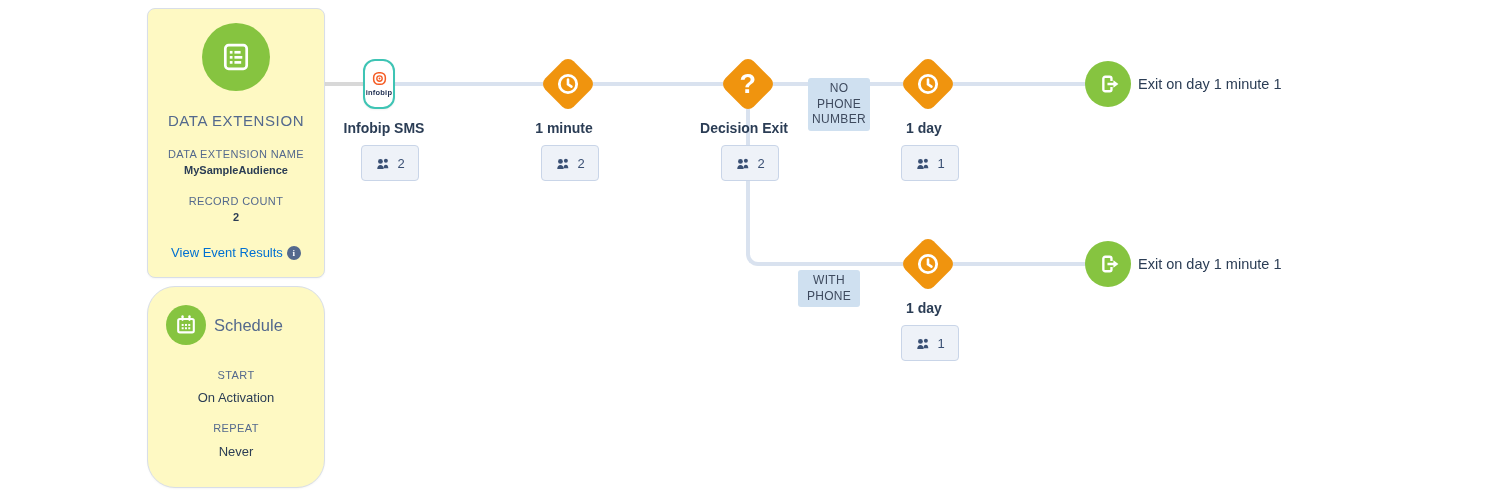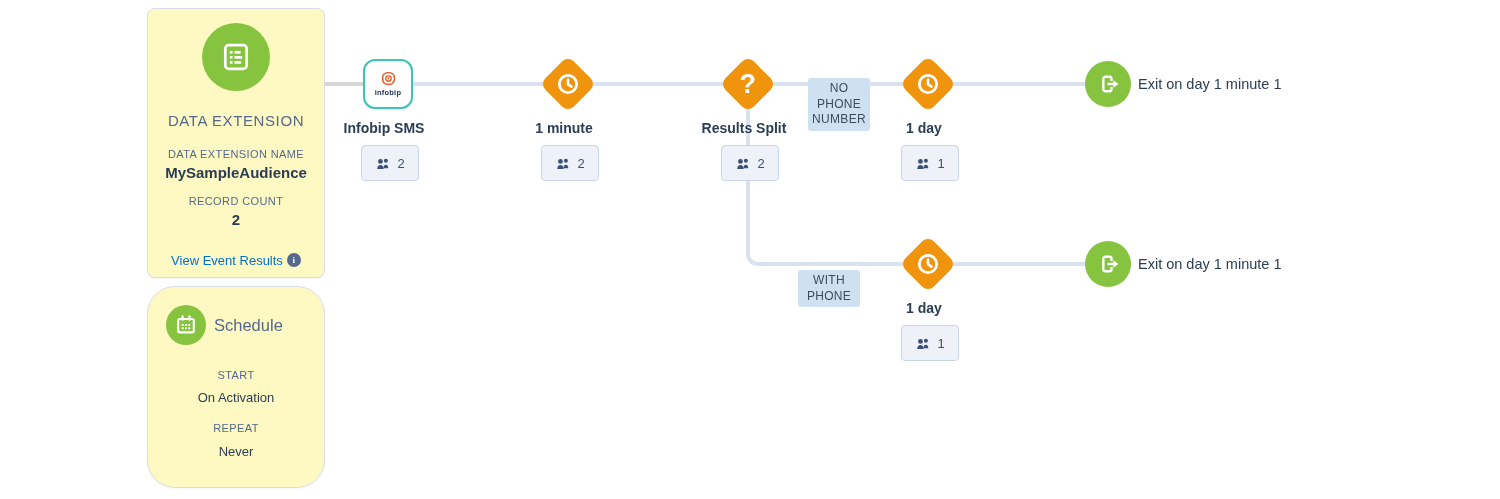--- a/index.html
+++ b/index.html
@@ -14,32 +14,32 @@
   .elbow { position:absolute; z-index:1; border-left:4px solid #D9E2EF; border-bottom:4px solid #D9E2EF; border-bottom-left-radius:12px; }
 
   
   .card { position:absolute; left:147px; width:178px; background:#fef9c3; border:1px solid #D8DEE8; border-radius:8px; z-index:5; box-shadow:0 1px 2px rgba(0,0,0,.04); }
   .card1 { top:8px; height:270px; }
   .card2 { top:286px; height:202px;border-radius:28px; }
   .green-circle { background:#86C440; border-radius:50%; display:flex; align-items:center; justify-content:center; }
   .de-circle { position:absolute; left:50%; transform:translateX(-50%); top:14px; width:68px; height:68px; }
   .card-title { position:absolute; top:103px; width:100%; text-align:center; font-size:15px; letter-spacing:.6px; color:#54698D; }
   .fld-label { position:absolute; width:100%; text-align:center; font-size:11px; letter-spacing:.4px; color:#54698D; }
-  .fld-value { position:absolute; width:100%; text-align:center; font-size:15px; font-weight:bold; color:#2B3D55; }
-  .link-row { position:absolute; top:244px; width:100%; display:flex; align-items:flex-start; justify-content:center; gap:4px; }
+  .fld-value { position:absolute; width:100%; text-align:center; font-size:11px; font-weight:bold; color:#2B3D55; }
+  .link-row { position:absolute; top:236px; width:100%; display:flex; align-items:flex-end; justify-content:center; gap:4px; }
   .link { color:#0070D2; font-size:13px; cursor:pointer; }
   .info-dot { width:14px; height:14px; border-radius:50%; background:#54698D; color:#fff; font-size:9px; font-weight:bold; display:flex; align-items:center; justify-content:center; font-family:"Liberation Serif", serif; }
   .sched-circle { position:absolute; left:18px; top:18px; width:40px; height:40px; }
   .sched-title { position:absolute; left:66px; top:29px; font-size:16.5px; color:#54698D; }
 
   
   .diamond { position:absolute; width:40px; height:40px; background:#F0940E; border-radius:8px; transform:rotate(45deg); z-index:4; display:flex; align-items:center; justify-content:center; cursor:pointer; }
   .diamond .inner { transform:rotate(-45deg); display:flex; align-items:center; justify-content:center; }
   .qmark { color:#fff; font-size:27px; font-weight:bold; line-height:1; }
-  .entry-node { position:absolute; left:363px; top:59px; width:50px; height:50px; background:#fff; border:2px solid #3EC4B4; border-radius:12px; z-index:4; display:flex; flex-direction:column; align-items:center; justify-content:center; gap:2px; cursor:pointer; box-shadow:0 1px 2px rgba(0,0,0,.06); }
+  .entry-node { position:absolute; left:363px; top:59px; width:32px; height:50px; background:#fff; border:2px solid #3EC4B4; border-radius:12px; z-index:4; display:flex; flex-direction:column; align-items:center; justify-content:center; gap:2px; cursor:pointer; box-shadow:0 1px 2px rgba(0,0,0,.06); }
   .infobip-word { font-size:7.5px; font-weight:bold; color:#1D2D50; letter-spacing:.2px; }
   .exit-node { position:absolute; width:46px; height:46px; z-index:4; cursor:pointer; }
   .node-label { position:absolute; width:160px; text-align:center; font-size:14px; font-weight:bold; color:#2B3D55; z-index:4; }
   .exit-label { position:absolute; left:1138px; height:46px; line-height:46px; font-size:14.5px; font-weight:normal; color:#2B3D55; z-index:4; white-space:nowrap; }
 
   
   .count-badge { position:absolute; width:58px; height:36px; background:#EEF2F8; border:1px solid #C9D5E8; border-radius:4px; z-index:3; display:flex; align-items:center; justify-content:center; gap:6px; }
   .count-num { font-size:13px; color:#3A5074; }
 
   
@@ -135,21 +135,21 @@
         <path d="M2.8 15c0-3.6 1.8-5.1 4-5.1s4 1.5 4 5.1z" fill="#3A5074"></path>
     </svg>
     <span class="count-num">2</span>
   </div>
 
   <div class="diamond" style="left:728px; top:64px;">
     <div class="inner">
       <span class="qmark">?</span>
     </div>
   </div>
-  <div class="node-label" style="left:664px; top:120px;">Results Split</div>
+  <div class="node-label" style="left:664px; top:120px;">Decision Exit</div>
   <div class="count-badge" style="left:721px; top:145px;">
     <svg width="16" height="13" viewBox="0 0 20 16">
       <circle cx="13.6" cy="4.6" r="2.5" fill="#3A5074"></circle>
         <path d="M10.6 14c0-3 1.4-4.4 3-4.4s3 1.4 3 4.4z" fill="#3A5074"></path>
       <circle cx="6.8" cy="5.4" r="3" fill="#3A5074"></circle>
         <path d="M2.8 15c0-3.6 1.8-5.1 4-5.1s4 1.5 4 5.1z" fill="#3A5074"></path>
     </svg>
     <span class="count-num">2</span>
   </div>
 

